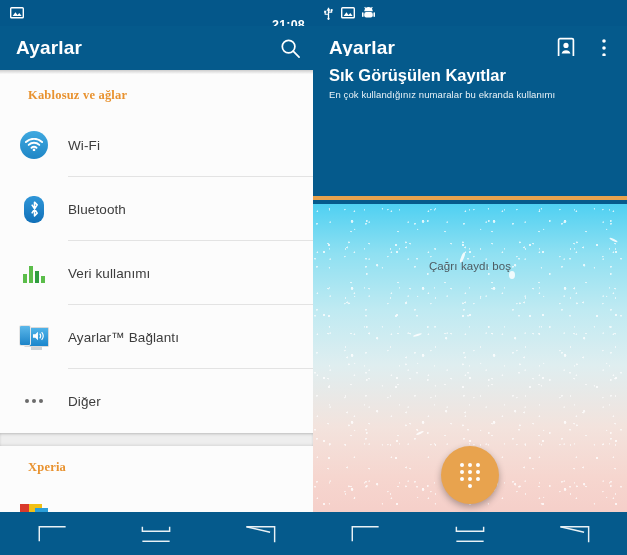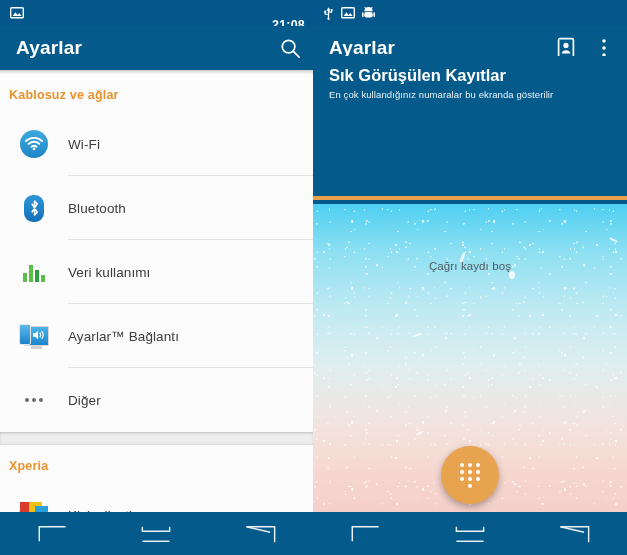--- a/index.html
+++ b/index.html
@@ -21,21 +21,21 @@
   .appbar{position:relative;height:44px;background:#055a8c;}
   .appbar .title{position:absolute;left:16px;top:50%;transform:translateY(-50%);
     color:#fff;font-size:19px;font-weight:bold;letter-spacing:.2px;}
   .appbar .actions{position:absolute;right:10px;top:0;height:44px;display:flex;align-items:center;gap:12px;}
   .act{width:26px;height:26px;display:flex;align-items:center;justify-content:center;cursor:pointer;}
 
   
   .list-wrap{position:absolute;left:0;top:70px;width:313px;bottom:0;background:#fafafa;overflow:hidden;}
   .shadow-top{height:4px;background:linear-gradient(to bottom,rgba(0,0,0,.18),rgba(0,0,0,0));}
   .group{background:#fcfcfc;}
-  .group-header{padding:14px 0 10px 9px;color:#e8922f;font-size:12.5px;font-weight:bold;letter-spacing:.2px;}
+  .group-header{padding:14px 0 10px 28px;color:#e8922f;font-size:12.5px;font-weight:bold;letter-spacing:.2px;font-family:Liberation Serif, serif;}
   .row{position:relative;display:flex;align-items:center;height:64px;padding-left:12px;background:#fcfcfc;cursor:pointer;}
   .row .ico{width:44px;min-width:44px;height:44px;display:flex;align-items:center;justify-content:center;}
   .row .lbl{margin-left:12px;font-size:13.5px;color:#3c3c3c;letter-spacing:.1px;}
   .divider{position:absolute;left:68px;right:0;bottom:0;height:1px;background:#e3e3e3;}
   .group-gap{height:13px;background:#eeeeee;
     box-shadow:inset 0 2px 3px -1px rgba(0,0,0,.22), inset 0 -2px 3px -1px rgba(0,0,0,.10);}
 
   
   .circ{width:28px;height:28px;border-radius:50%;background:linear-gradient(#3fa9e0,#1f86c6);
     display:flex;align-items:center;justify-content:center;}
@@ -327,21 +327,21 @@
             <circle cx="3" cy="4" r="1.8" fill="#fff"></circle>
             <circle cx="3" cy="11" r="1.8" fill="#fff"></circle>
             <circle cx="3" cy="18" r="1.8" fill="#fff"></circle>
           </svg>
         </div>
       </div>
     </div>
 
     <div class="ph-head">
       <div class="h1">Sık Görüşülen Kayıtlar</div>
-      <div class="h2">En çok kullandığınız numaralar bu ekranda gösterilir</div>
+      <div class="h2">En çok kullandığınız numaralar bu ekranda kullanımı</div>
     </div>
 
     <div class="tabbar">
       <div class="tab-ind"></div>
     </div>
 
     <div class="wall">
       <div class="spray"></div>
       <span class="streak" style="left:148px;top:48px;width:3px;height:11px;transform:rotate(22deg);"></span>
       <span class="streak" style="left:196px;top:67px;width:6px;height:8px;"></span>

